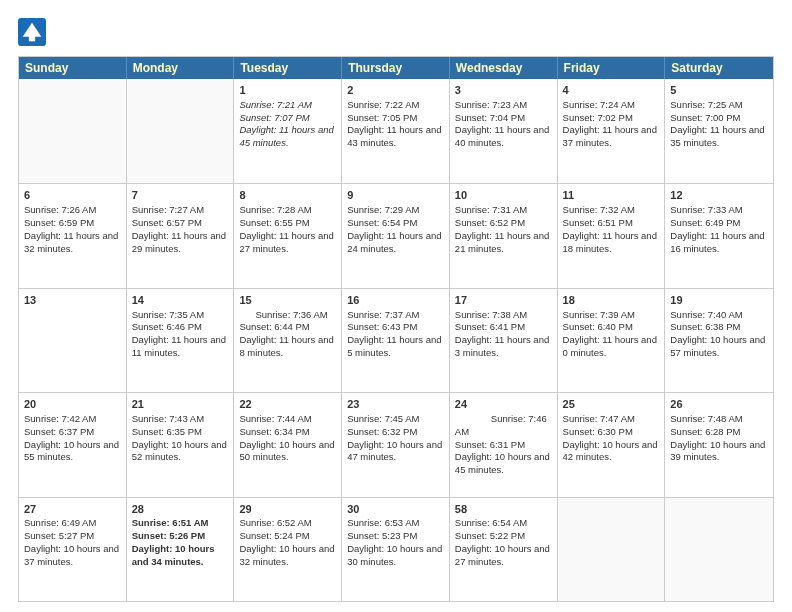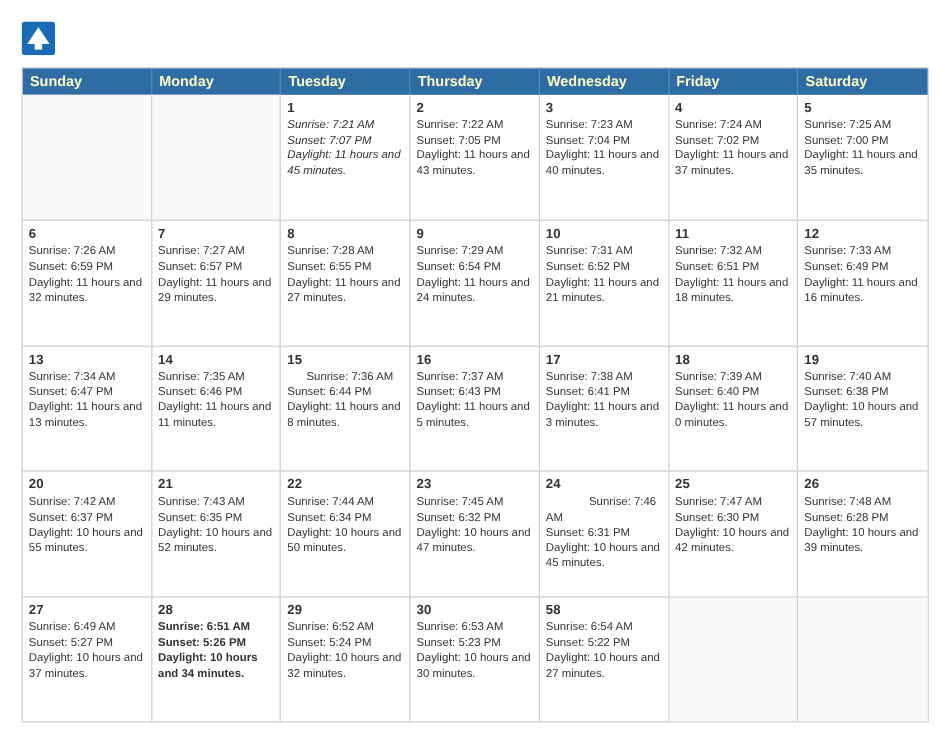--- a/index.html
+++ b/index.html
@@ -171,23 +171,21 @@
 Sunset: 6:52 PM
 Daylight: 11 hours and 21 minutes.</span></div>
           <div class="cal-cell"><span class="day-num">11</span><span style="white-space: pre-line;">Sunrise: 7:32 AM
 Sunset: 6:51 PM
 Daylight: 11 hours and 18 minutes.</span></div>
           <div class="cal-cell"><span class="day-num">12</span><span style="white-space: pre-line; margin-top: 29px;">Sunrise: 7:33 AM
 Sunset: 6:49 PM
 Daylight: 11 hours and 16 minutes.</span></div>
         </div>
         <div class="cal-row">
-          <div class="cal-cell"><span class="day-num">13</span><span style="white-space: pre-line;">Sunrise: 7:34 AM
-Sunset: 6:47 PM
-Daylight: 11 hours and 13 minutes.</span></div>
+          <div class="cal-cell"><span class="day-num">13</span></div>
           <div class="cal-cell"><span class="day-num">14</span><span style="white-space: pre-line;">Sunrise: 7:35 AM
 Sunset: 6:46 PM
 Daylight: 11 hours and 11 minutes.</span></div>
           <div class="cal-cell"><span class="day-num">15</span><span style="white-space: pre-line; margin-left: 16px;">Sunrise: 7:36 AM
 Sunset: 6:44 PM
 Daylight: 11 hours and 8 minutes.</span></div>
           <div class="cal-cell"><span class="day-num">16</span><span style="white-space: pre-line;">Sunrise: 7:37 AM
 Sunset: 6:43 PM
 Daylight: 11 hours and 5 minutes.</span></div>
           <div class="cal-cell"><span class="day-num">17</span><span style="white-space: pre-line;">Sunrise: 7:38 AM

